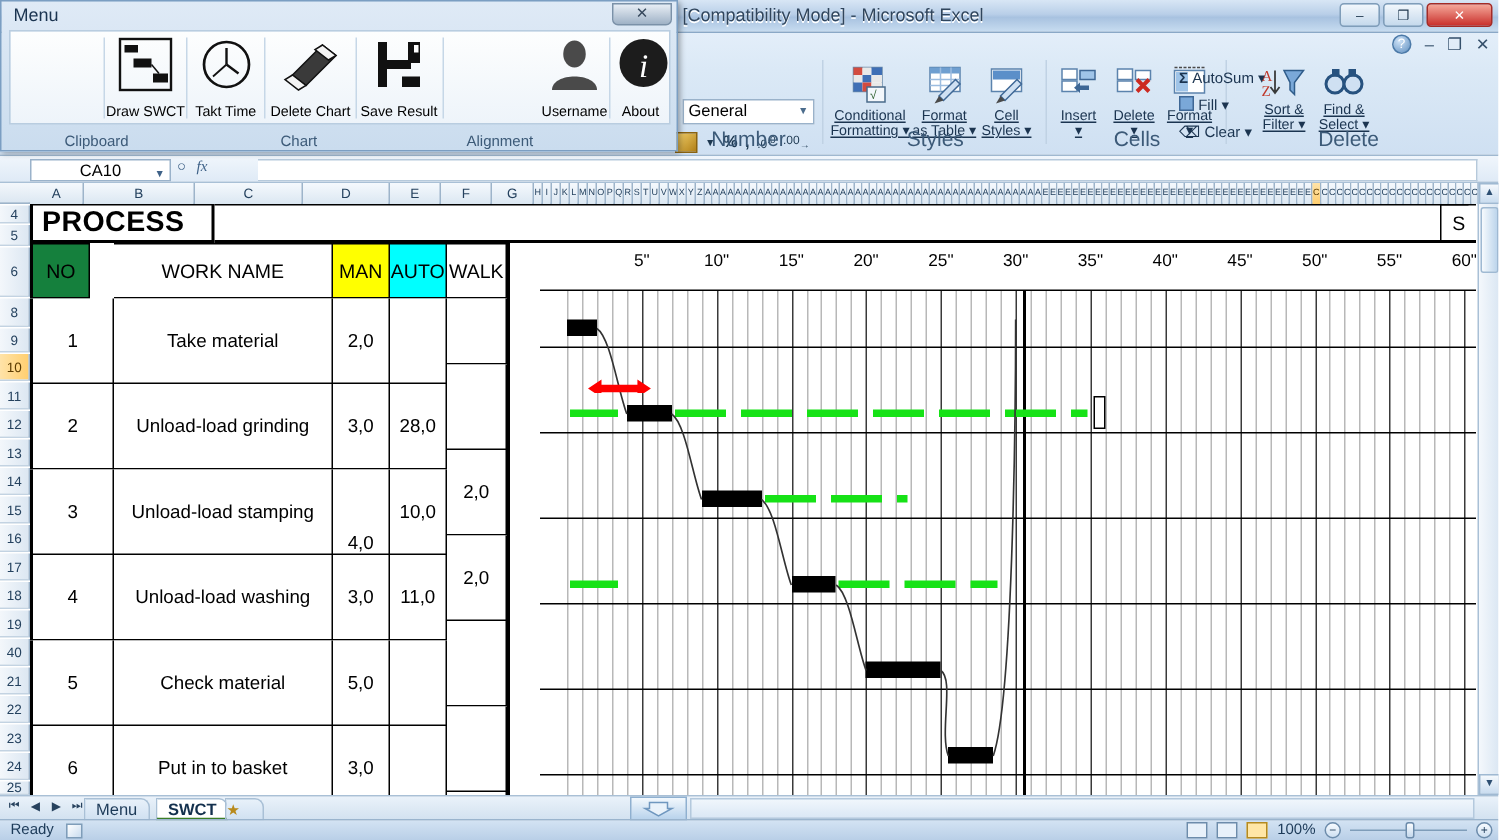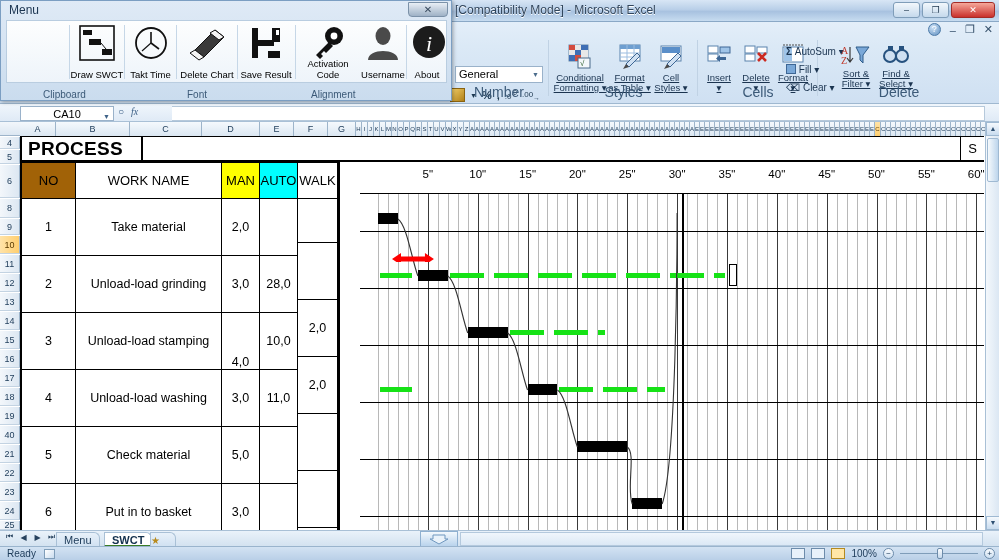--- a/index.html
+++ b/index.html
@@ -594,21 +594,21 @@
 
     <div class="procbox">
       <span>PROCESS</span>
     </div>
     <div class="proc-right"></div>
     <div class="s-cell">
       <span>S</span>
     </div>
 
     <div class="hdrrow" id="hdrrow">
-        <div class="hcell first" style="left: 0px; width: 56px; background: #a16207;">
+        <div class="hcell first" style="left: 0px; width: 40px; background: #15803d;">
           <span>NO</span>
         </div>
         <div class="hcell" style="left: 56px; width: 146px; background: rgb(255, 255, 255);">
           <span>WORK NAME</span>
         </div>
         <div class="hcell" style="left: 202px; width: 38px; background: rgb(255, 255, 0);">
           <span>MAN</span>
         </div>
         <div class="hcell" style="left: 240px; width: 38px; background: rgb(0, 255, 255);">
           <span>AUTO</span>
@@ -932,30 +932,20 @@
           <rect x="14" y="17" width="16" height="6" fill="#111"></rect>
           <rect x="28" y="5" width="8" height="14" fill="#111"></rect>
           <rect x="32" y="7" width="3" height="5" fill="#fff"></rect>
           <rect x="24" y="28" width="12" height="7" fill="#111"></rect>
         </svg>
       </div>
       <div class="mw-lbl">Save Result</div>
     </div>
     <div class="mw-sep" style="left:288px;"></div>
 
-    <div class="mw-btn" style="left:289px;width:64px;">
-      <div class="mw-ico">
-        <svg width="44" height="42" viewBox="0 0 44 42">
-          <circle cx="28" cy="13" r="9" fill="#111"></circle>
-          <circle cx="28" cy="13" r="3.4" fill="#fff"></circle>
-          <path d="M23 19 L10 32 L14 36 L17 33 L15 31 L18 28 L20 30 L27 23 Z" fill="#111"></path>
-        </svg>
-      </div>
-      <div class="mw-lbl">Activation Code</div>
-    </div>
 
     <div class="mw-btn" style="left:353px;width:46px;">
       <div class="mw-ico">
         <svg width="44" height="42" viewBox="0 0 44 42">
           <ellipse cx="22" cy="13" rx="7.5" ry="9" fill="#4a4a4a"></ellipse>
           <path d="M7 37 C7 25 37 25 37 37 Z" fill="#4a4a4a"></path>
         </svg>
       </div>
       <div class="mw-lbl">Username</div>
     </div>
@@ -967,16 +957,16 @@
           <circle cx="22" cy="19" r="16" fill="#1c1c1c"></circle>
           <text x="22" y="28" font-size="22" fill="#fff" text-anchor="middle" font-family="serif" font-style="italic">i</text>
         </svg>
       </div>
       <div class="mw-lbl">About</div>
     </div>
   </div>
 
   <div class="grpstrip">
     <span style="left:42px;">Clipboard</span>
-    <span style="left:186px;">Font</span>
+    <span style="left:186px;">Chart</span>
     <span style="left:310px;">Alignment</span>
   </div>
 </div>
 
 </body></html>

